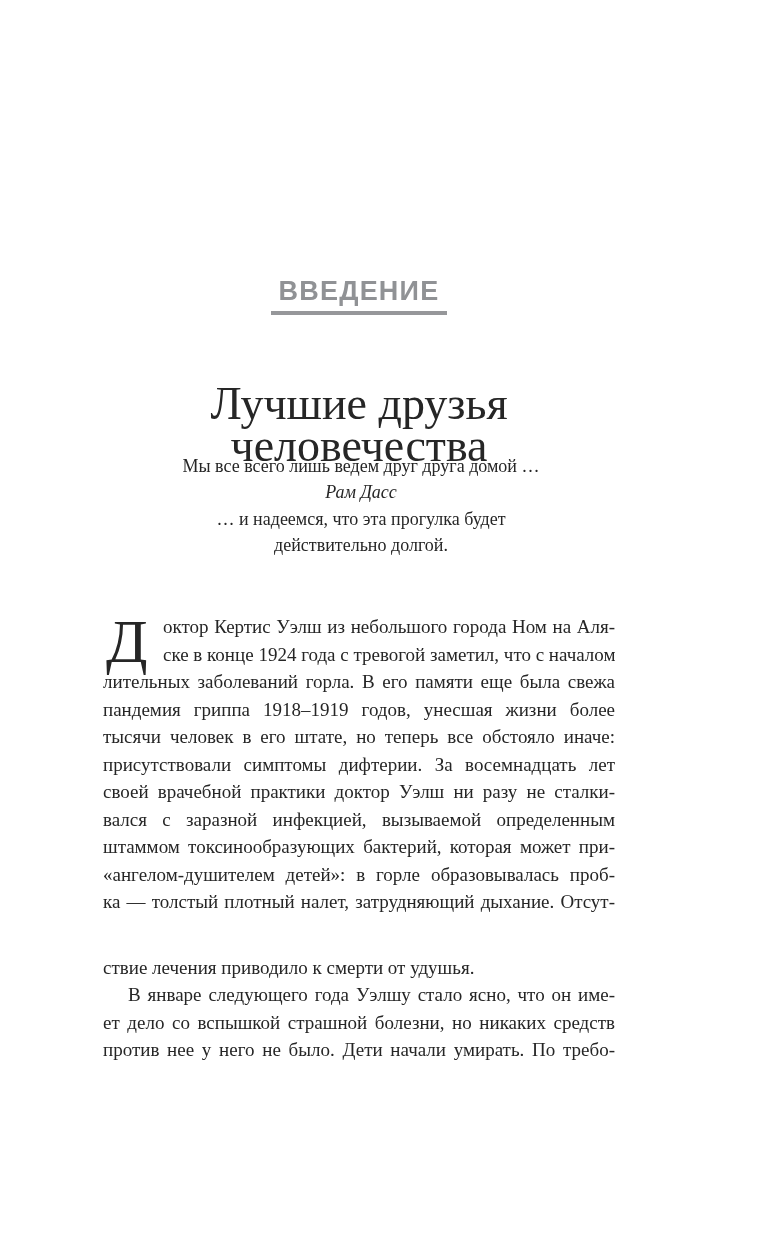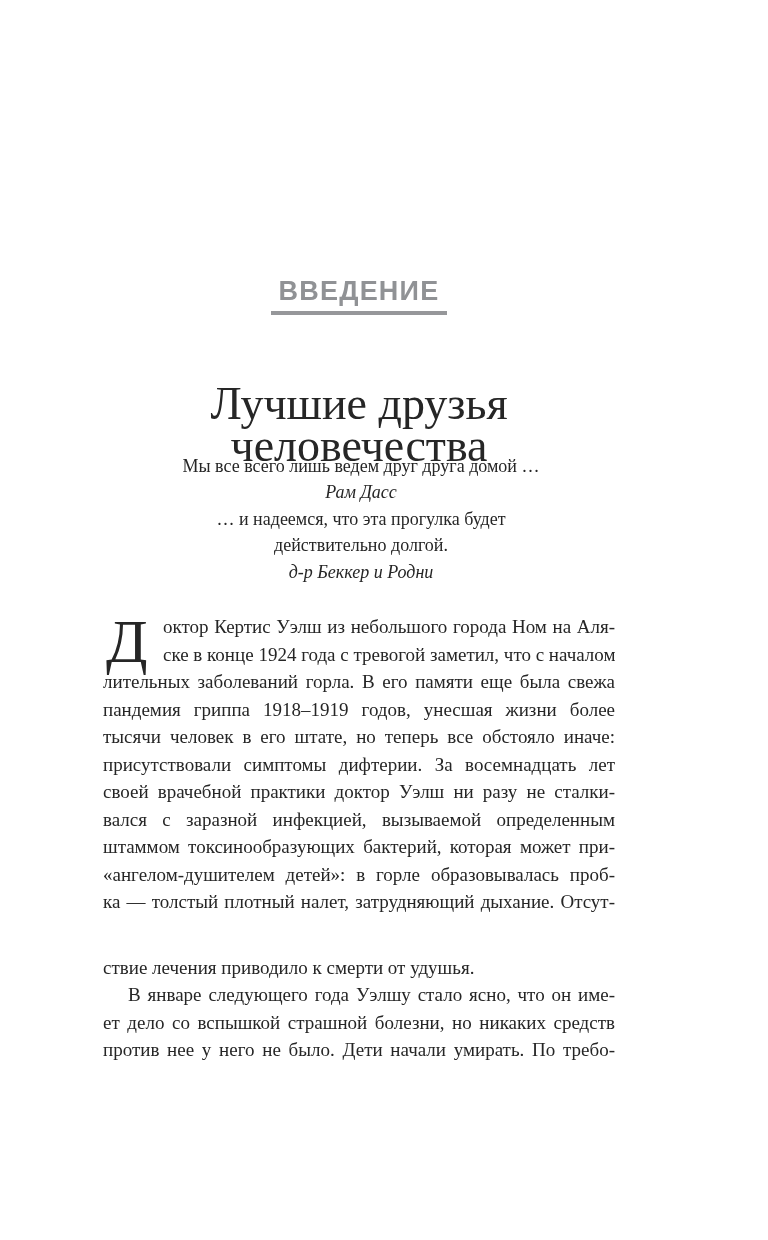--- a/index.html
+++ b/index.html
@@ -112,21 +112,20 @@
     <div class="heading-rule"></div>
   </header>
 
   <h1 class="title">Лучшие друзья человечества</h1>
 
   <div class="epigraph">
     <div class="ep-line">Мы все всего лишь ведем друг друга домой …</div>
     <div class="ep-line ep-author">Рам Дасс</div>
     <div class="ep-line">… и надеемся, что эта прогулка будет</div>
     <div class="ep-line">действительно долгой.</div>
-    <div class="ep-line ep-author">д-р Беккер и Родни</div>
   </div>
 
   <div class="body">
     <span class="dropcap">Д</span>
 
     <div class="bl ind">октор Кертис Уэлш из небольшого города Ном на Аля-</div>
     <div class="bl ind">ске в конце 1924 года с тревогой заметил, что с началом</div>
     <div class="bl">лительных заболеваний горла. В его памяти еще была свежа</div>
     <div class="bl">пандемия гриппа 1918–1919 годов, унесшая жизни более</div>
     <div class="bl">тысячи человек в его штате, но теперь все обстояло иначе:</div>

